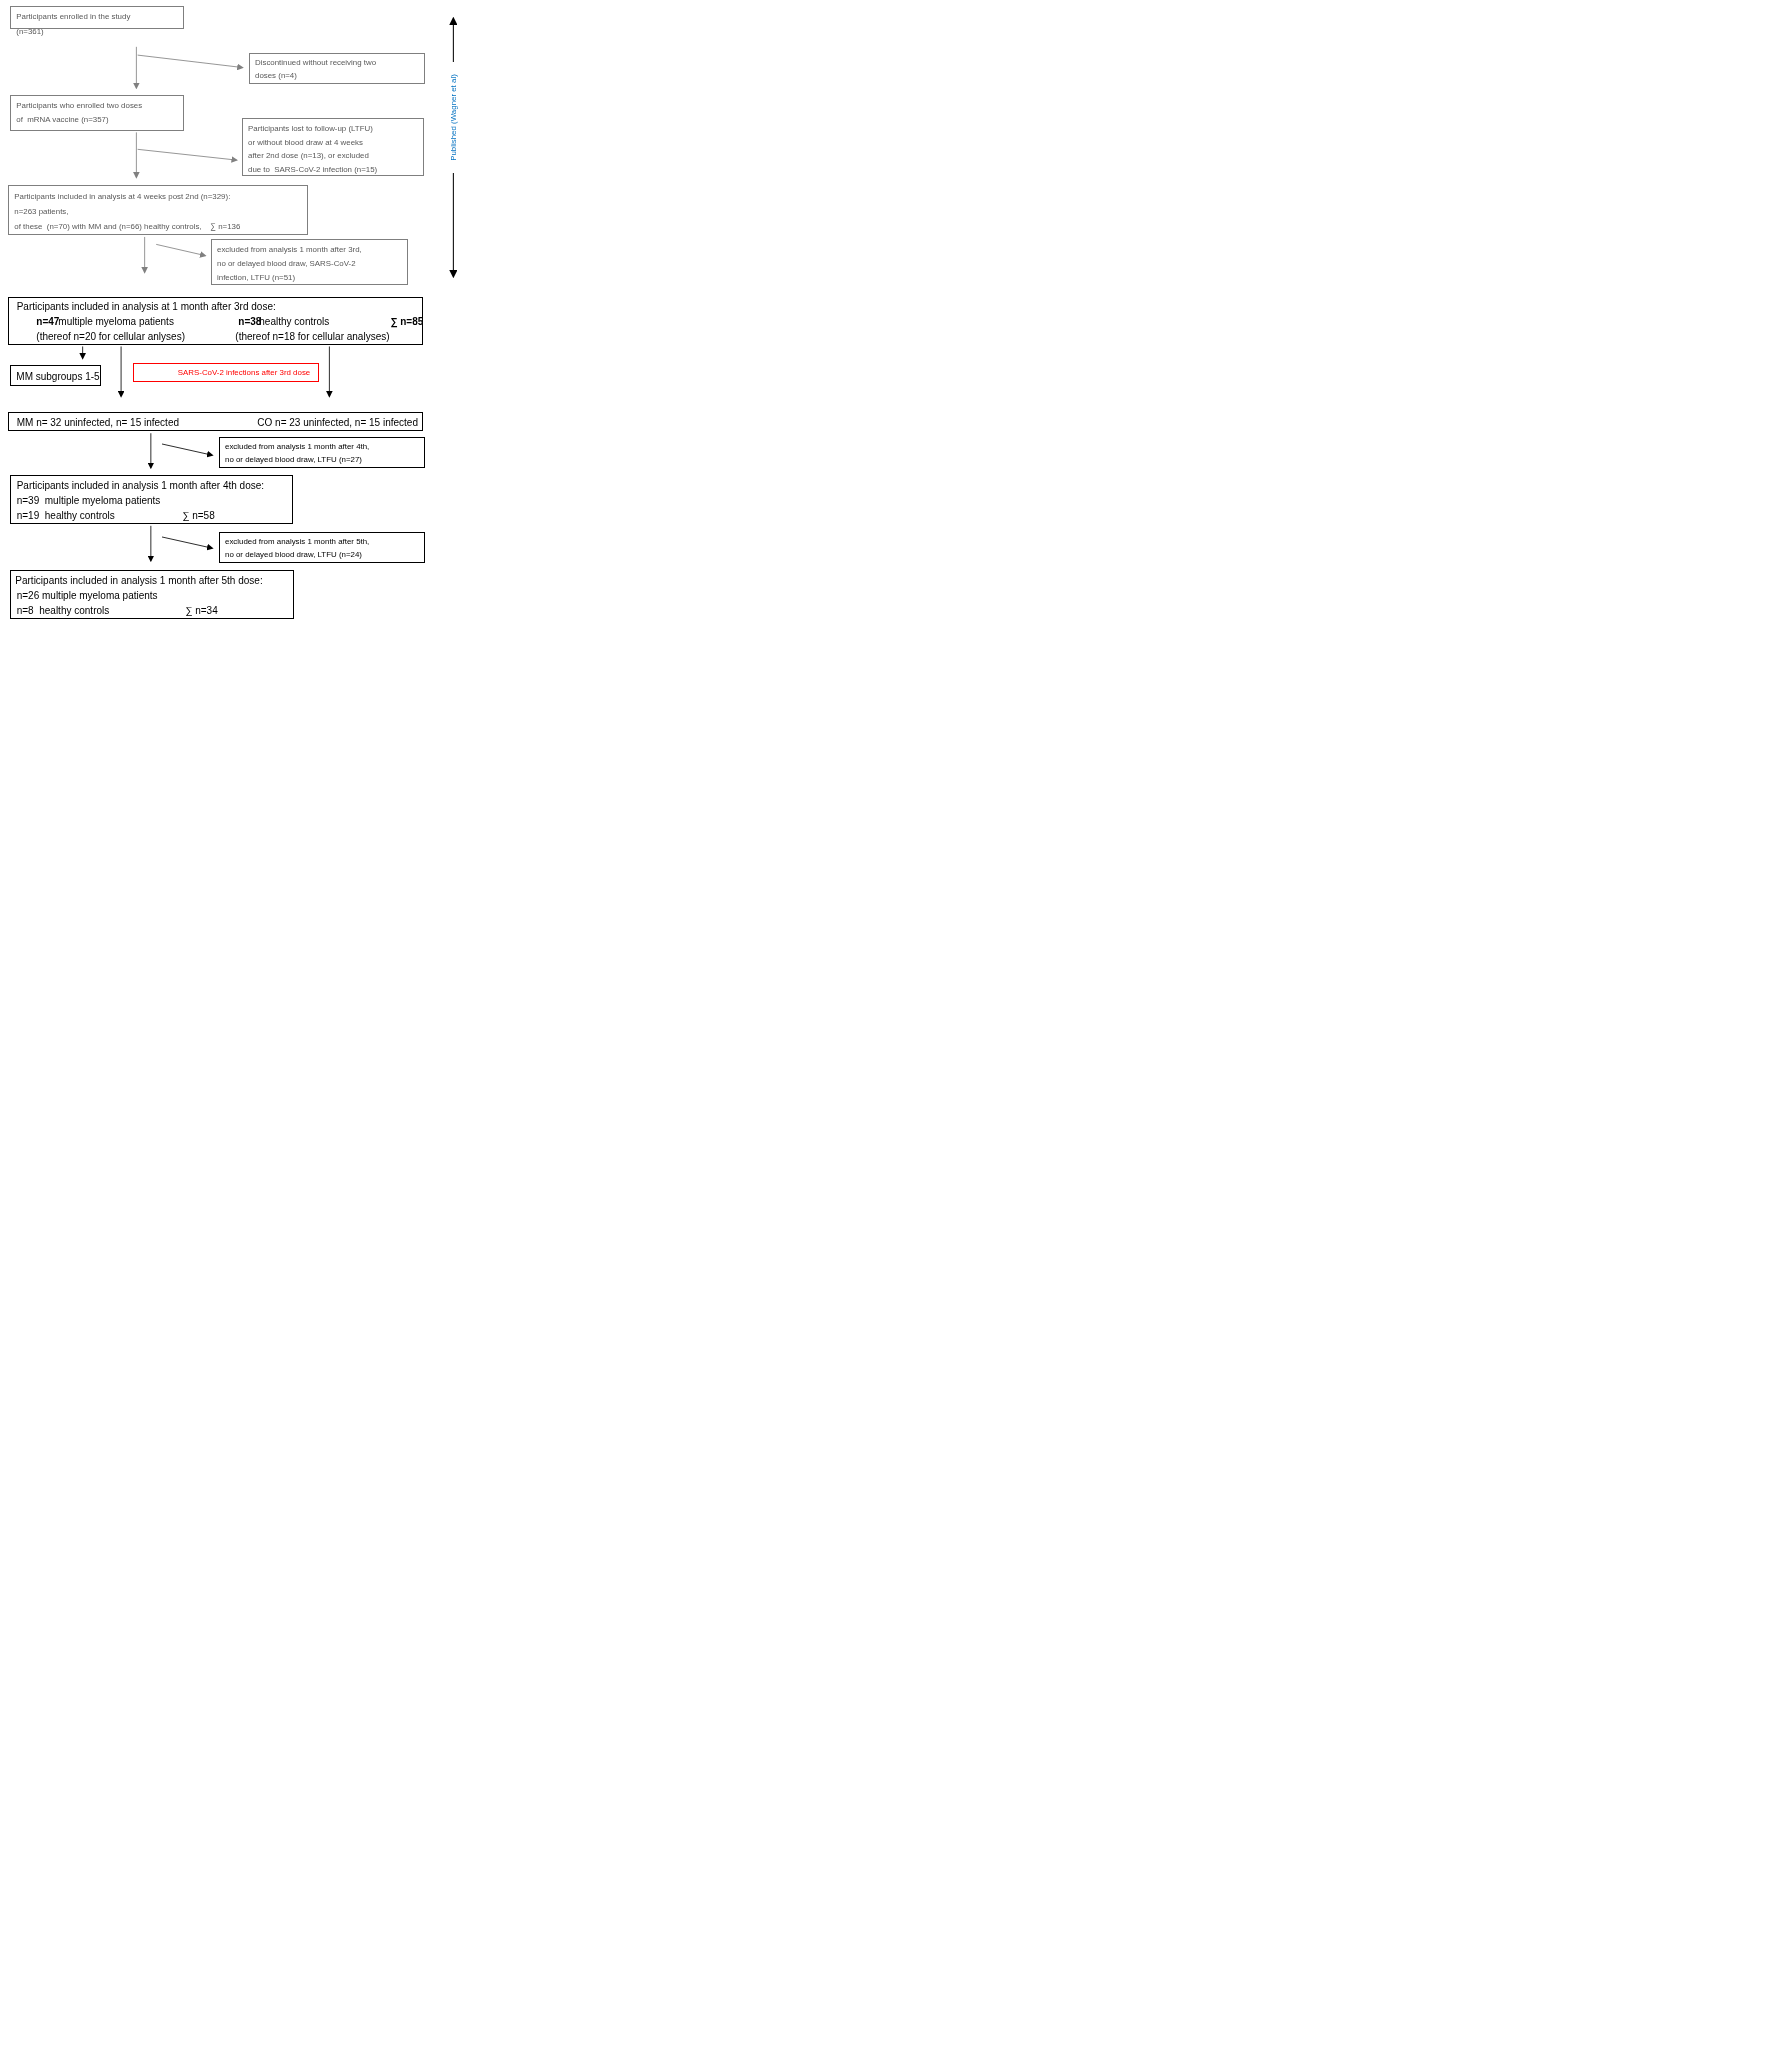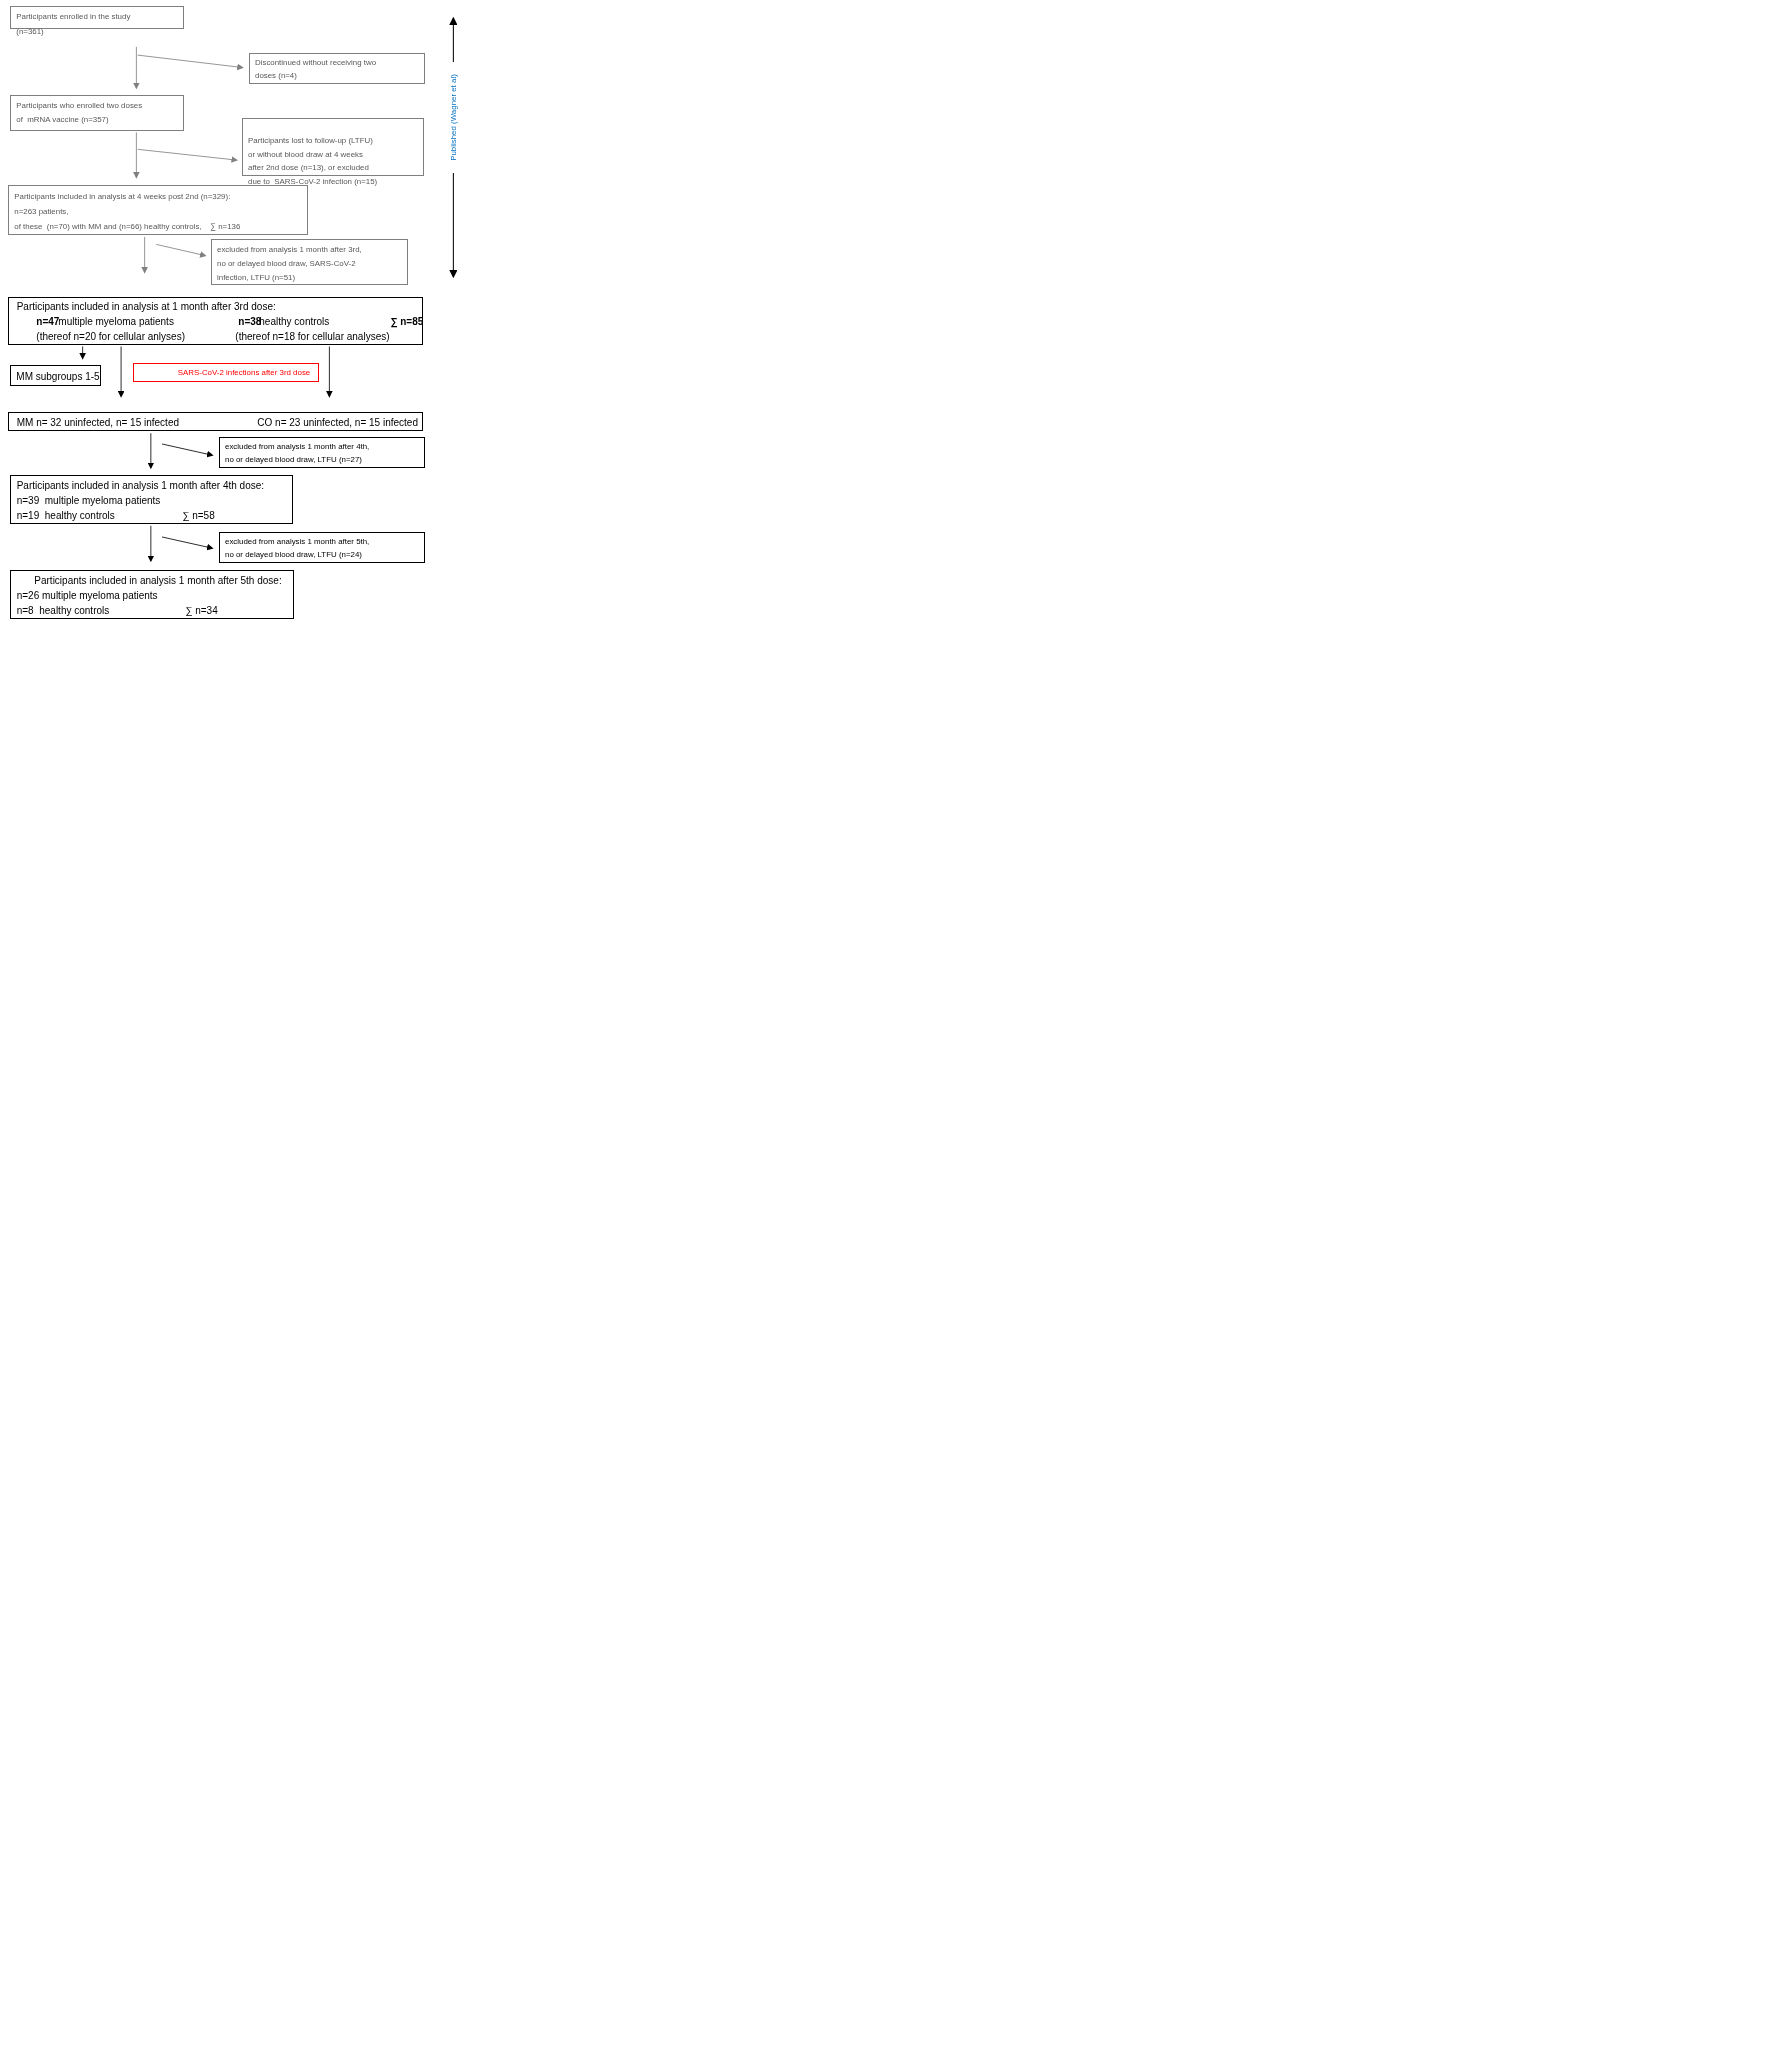--- a/index.html
+++ b/index.html
@@ -73,21 +73,21 @@
   <div class="box gray pl lh33" style="left:249px;top:53px;width:176px;height:31px;padding-top:1.7px;">
     <div class="line">Discontinued without receiving two</div>
     <div class="line">doses (n=4)</div>
   </div>
 
   <div class="box gray pl lh35" style="left:10.3px;top:95px;width:174px;height:36px;padding-top:2.9px;">
     <div class="line">Participants who enrolled two doses</div>
     <div class="line">of  mRNA vaccine (n=357)</div>
   </div>
 
-  <div class="box gray pl lh33" style="left:242px;top:118px;width:182px;height:58px;padding-top:15px;">
+  <div class="box gray pl lh33" style="left:242px;top:118px;width:182px;height:58px;padding-top:3px;">
     <div class="line">Participants lost to follow-up (LTFU)</div>
     <div class="line">or without blood draw at 4 weeks</div>
     <div class="line">after 2nd dose (n=13), or excluded</div>
     <div class="line">due to  SARS-CoV-2 infection (n=15)</div>
   </div>
 
   <div class="box gray pl lh36" style="left:8.3px;top:185px;width:300px;height:50px;padding-top:2.5px;">
     <div class="line">Participants included in analysis at 4 weeks post 2nd (n=329):</div>
     <div class="line">n=263 patients,</div>
     <div class="line">of these  (n=70) with MM and (n=66) healthy controls,    ∑ n=136</div>
@@ -134,21 +134,21 @@
     <span class="abs" style="left:5.4px;top:34px;">n=19  healthy controls</span>
     <span class="abs" style="left:171px;top:34px;">∑ n=58</span>
   </div>
 
   <div class="box thinb pl lh32" style="left:219px;top:532px;width:206px;height:31px;padding-top:2px;">
     <div class="line">excluded from analysis 1 month after 5th,</div>
     <div class="line">no or delayed blood draw, LTFU (n=24)</div>
   </div>
 
   <div class="box blackb" style="left:10.3px;top:570px;width:284px;height:49px;">
-    <span class="abs" style="left:23px;top:4.1px;text-align:right;">Participants included in analysis 1 month after 5th dose:</span>
+    <span class="abs" style="left:4px;top:4.1px;text-align:right;">Participants included in analysis 1 month after 5th dose:</span>
     <span class="abs" style="left:5.4px;top:19px;">n=26 multiple myeloma patients</span>
     <span class="abs" style="left:5.4px;top:34px;">n=8  healthy controls</span>
     <span class="abs" style="left:174px;top:34px;">∑ n=34</span>
   </div>
 
   <div id="published-label">Published (Wagner et al)</div>
 
 </div>
 
 

